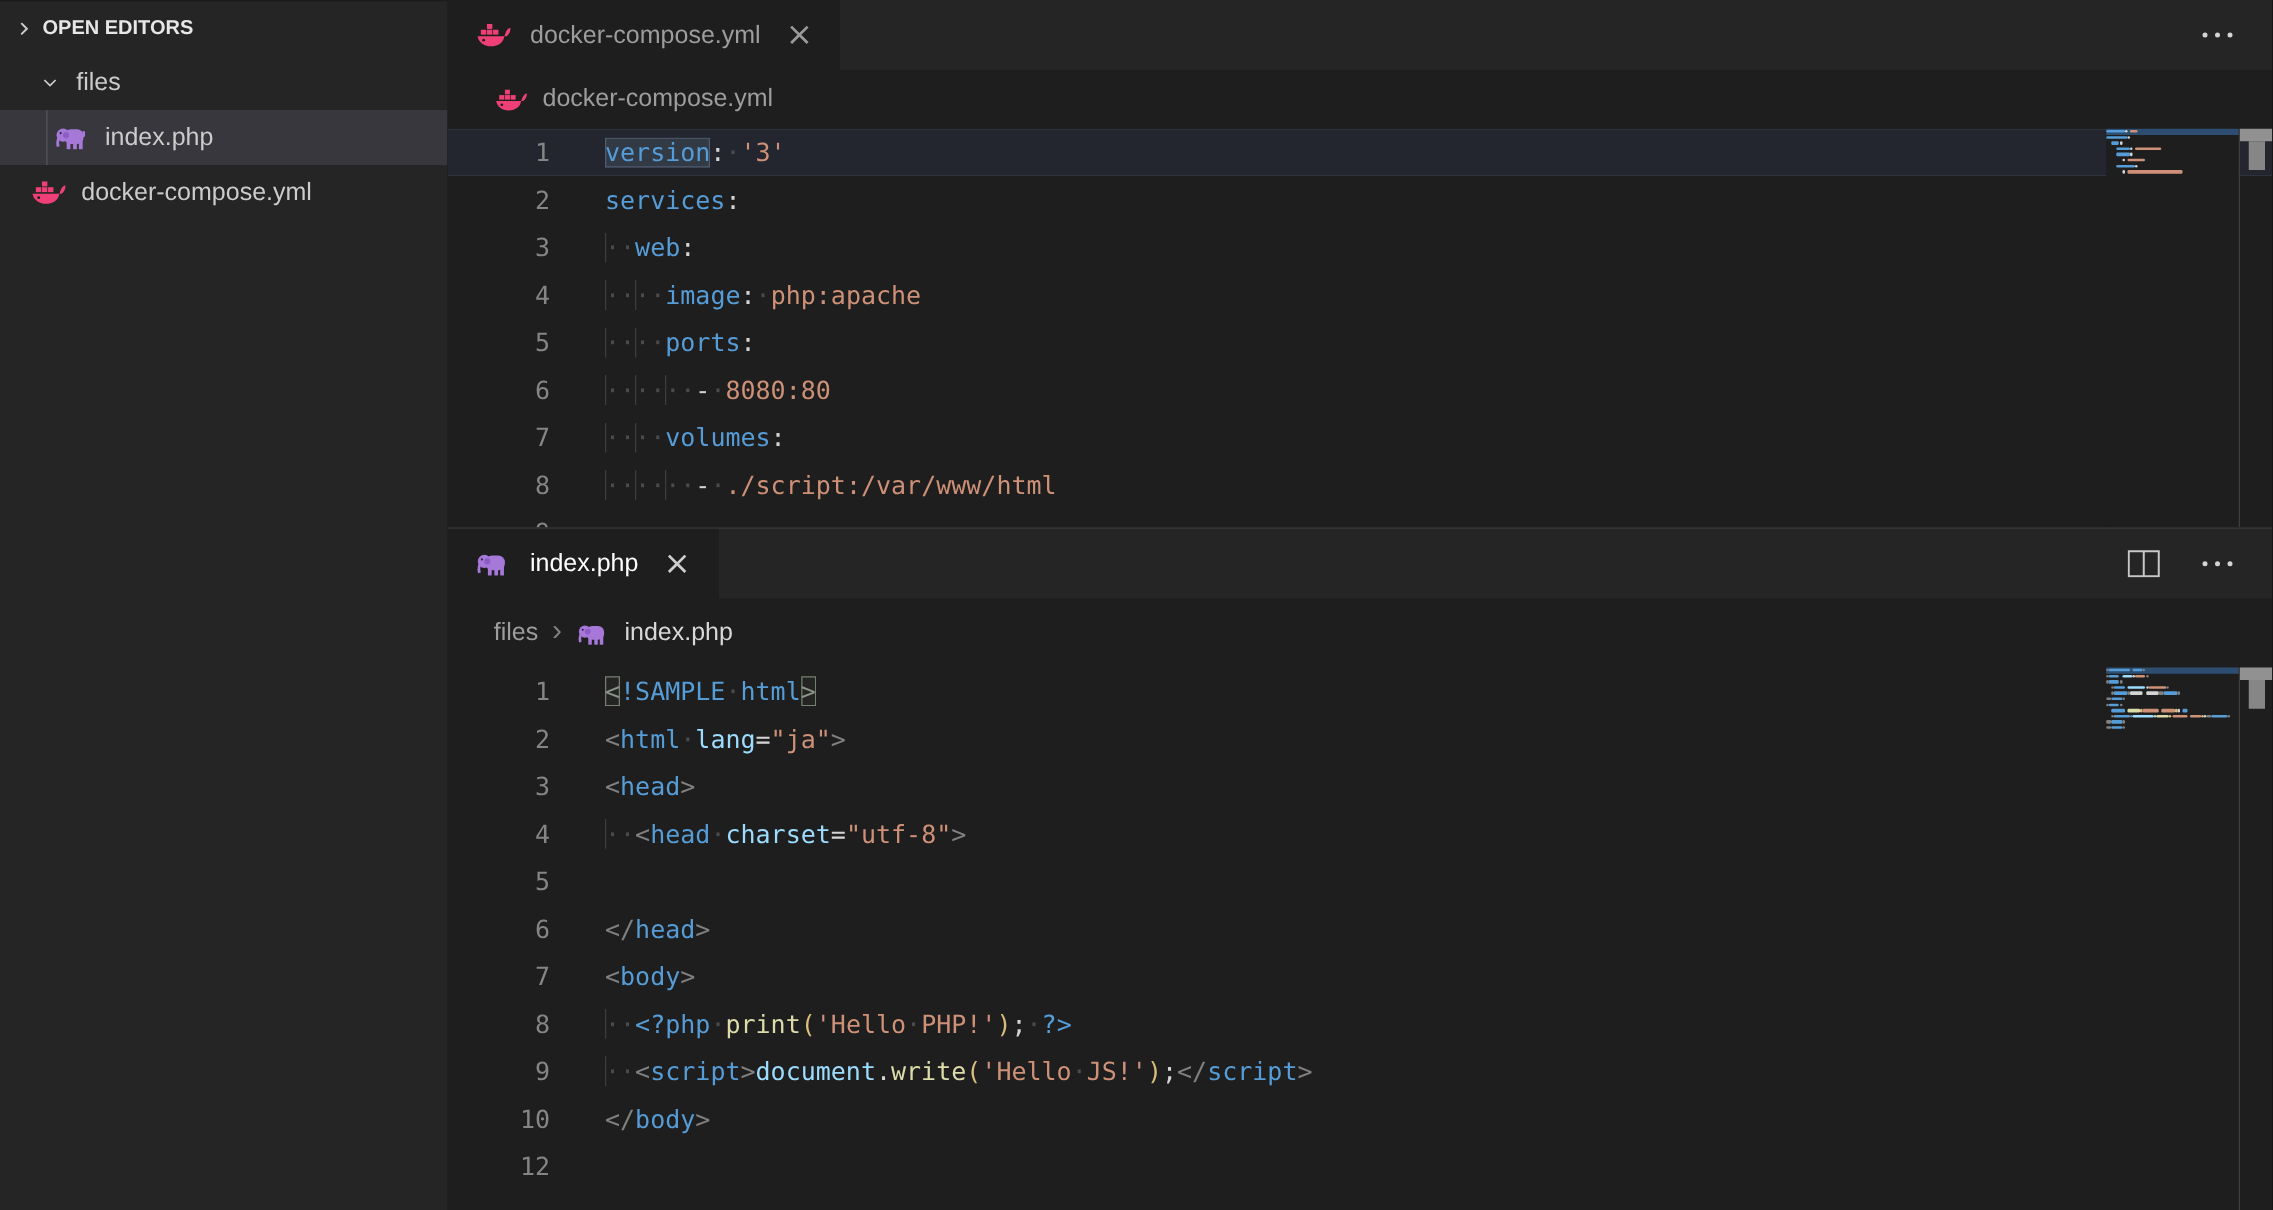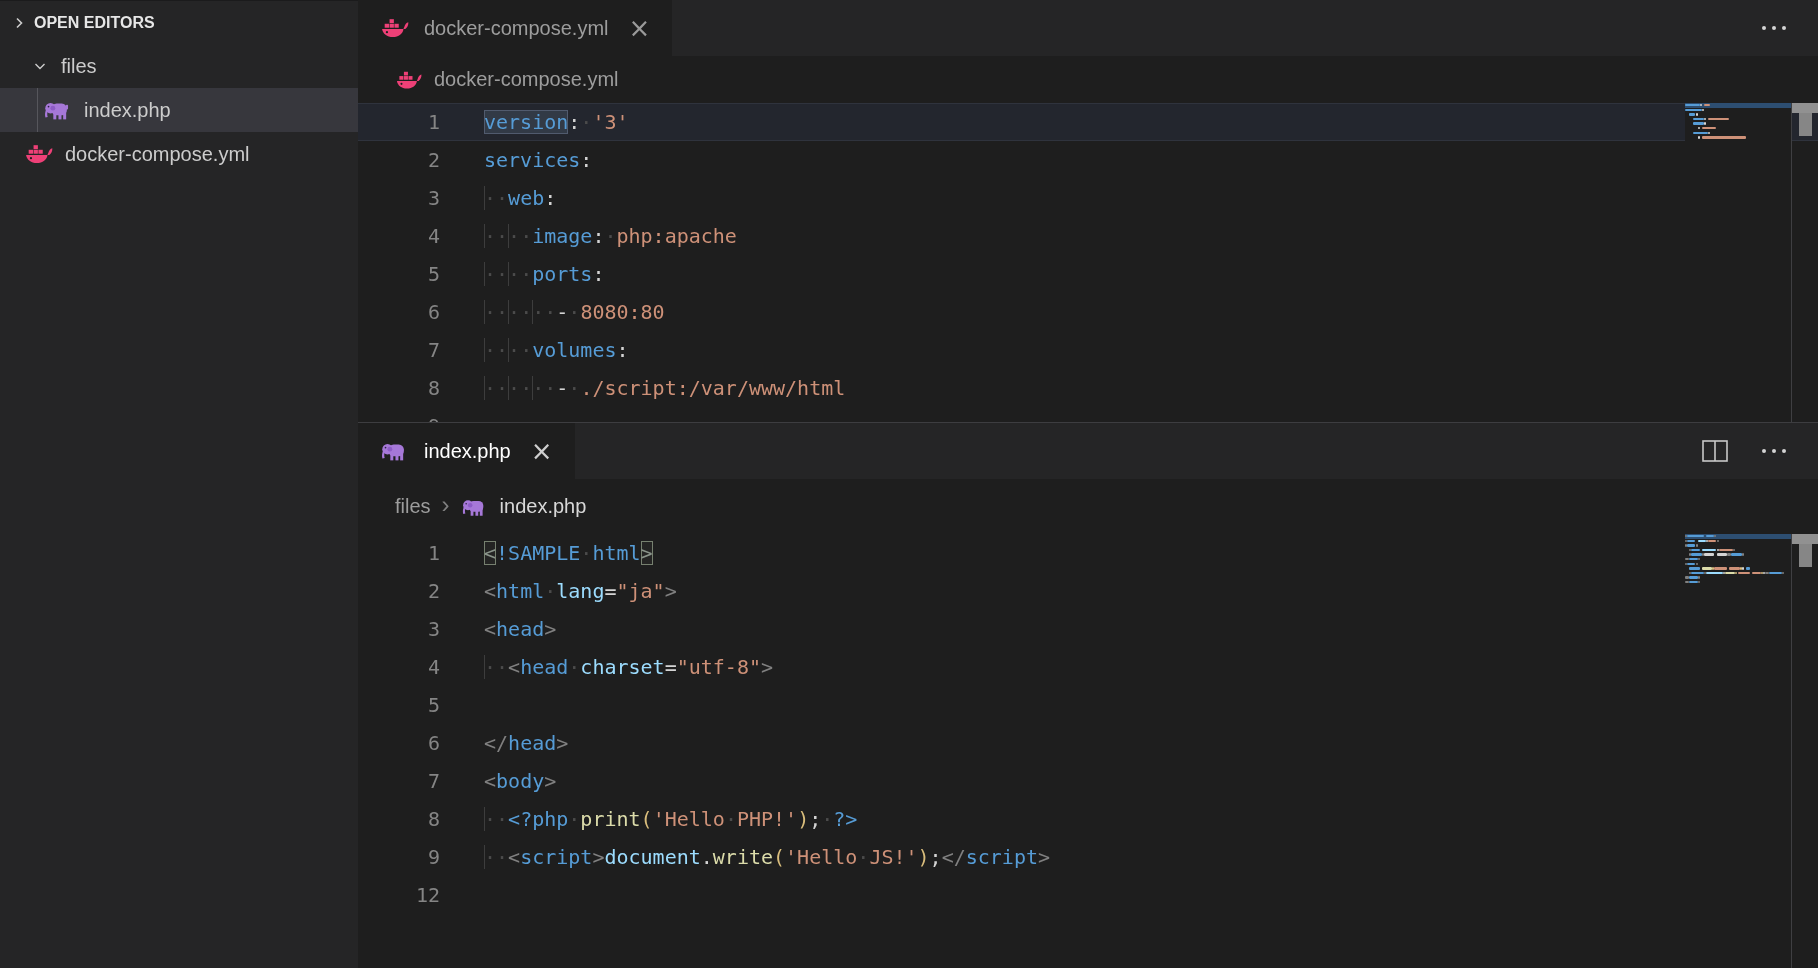--- a/index.html
+++ b/index.html
@@ -274,20 +274,21 @@
         <div class="code-lines">
             <div class="line"><span class="ln">1</span><span class="codetxt"><span class="tk-X">&lt;</span><span class="tk-k">!SAMPLE</span><span class="tk-w">·</span><span class="tk-k">html</span><span class="tk-X">&gt;</span></span></div>
             <div class="line"><span class="ln">2</span><span class="codetxt"><span class="tk-x">&lt;</span><span class="tk-k">html</span><span class="tk-w">·</span><span class="tk-a">lang</span><span class="tk-p">=</span><span class="tk-s">"ja"</span><span class="tk-x">&gt;</span></span></div>
             <div class="line"><span class="ln">3</span><span class="codetxt"><span class="tk-x">&lt;</span><span class="tk-k">head</span><span class="tk-x">&gt;</span></span></div>
             <div class="line"><span class="ln">4</span><span class="codetxt"><span class="tk-g">··</span><span class="tk-x">&lt;</span><span class="tk-k">head</span><span class="tk-w">·</span><span class="tk-a">charset</span><span class="tk-p">=</span><span class="tk-s">"utf-8"</span><span class="tk-x">&gt;</span></span></div>
             <div class="line"><span class="ln">5</span></div>
             <div class="line"><span class="ln">6</span><span class="codetxt"><span class="tk-x">&lt;/</span><span class="tk-k">head</span><span class="tk-x">&gt;</span></span></div>
             <div class="line"><span class="ln">7</span><span class="codetxt"><span class="tk-x">&lt;</span><span class="tk-k">body</span><span class="tk-x">&gt;</span></span></div>
             <div class="line"><span class="ln">8</span><span class="codetxt"><span class="tk-g">··</span><span class="tk-k">&lt;?php</span><span class="tk-w">·</span><span class="tk-f">print</span><span class="tk-b">(</span><span class="tk-s">'Hello</span><span class="tk-w">·</span><span class="tk-s">PHP!'</span><span class="tk-b">)</span><span class="tk-p">;</span><span class="tk-w">·</span><span class="tk-k">?&gt;</span></span></div>
             <div class="line"><span class="ln">9</span><span class="codetxt"><span class="tk-g">··</span><span class="tk-x">&lt;</span><span class="tk-k">script</span><span class="tk-x">&gt;</span><span class="tk-a">document</span><span class="tk-p">.</span><span class="tk-f">write</span><span class="tk-b">(</span><span class="tk-s">'Hello</span><span class="tk-w">·</span><span class="tk-s">JS!'</span><span class="tk-b">)</span><span class="tk-p">;</span><span class="tk-x">&lt;/</span><span class="tk-k">script</span><span class="tk-x">&gt;</span></span></div>
+            <div class="line"><span class="ln">10</span><span class="codetxt"><span class="tk-x">&lt;/</span><span class="tk-k">body</span><span class="tk-x">&gt;</span></span></div>
             <div class="line"><span class="ln">12</span><span class="codetxt"></span></div>
           </div>
         <div class="minimap">
             <div class="mm-band" style="top: 0px;"></div>
             <div class="mm-bar" style="left: 0px; top: 1px; width: 2.1px; background: rgb(128, 128, 128);"></div>
             <div class="mm-bar" style="left: 2.1px; top: 1px; width: 16.8px; background: rgb(86, 156, 214);"></div>
             <div class="mm-bar" style="left: 21px; top: 1px; width: 8.4px; background: rgb(86, 156, 214);"></div>
             <div class="mm-bar" style="left: 29.4px; top: 1px; width: 2.1px; background: rgb(128, 128, 128);"></div>
             <div class="mm-bar" style="left: 0px; top: 5.6px; width: 2.1px; background: rgb(128, 128, 128);"></div>
             <div class="mm-bar" style="left: 2.1px; top: 5.6px; width: 8.4px; background: rgb(86, 156, 214);"></div>

